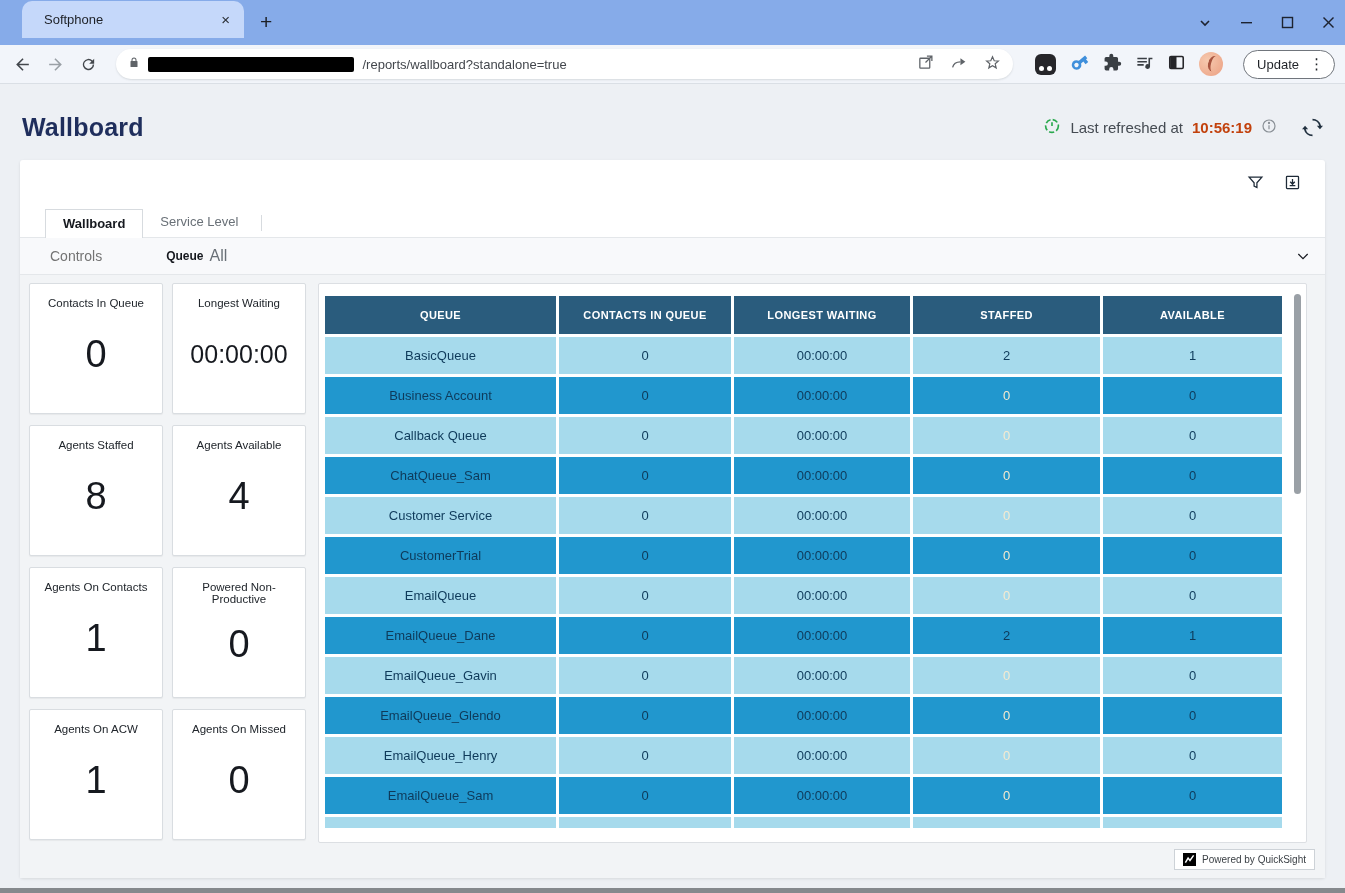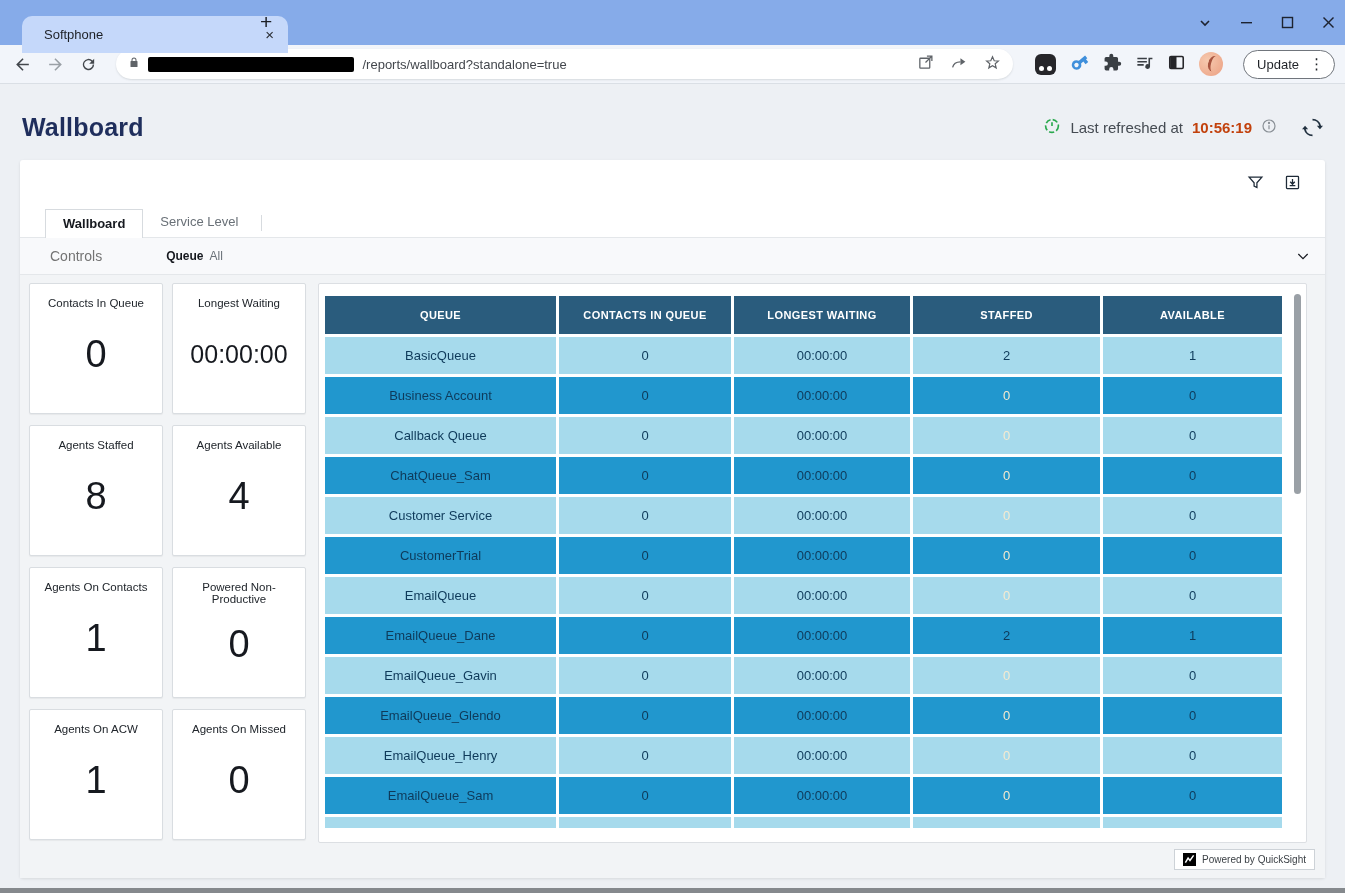--- a/index.html
+++ b/index.html
@@ -1,20 +1,20 @@
 <!DOCTYPE html>
 <html><head>
 <meta charset="utf-8">
 <style>
   * { box-sizing: border-box; margin: 0; padding: 0; }
   html,body { width:1345px; height:893px; overflow:hidden; font-family:"Liberation Sans",sans-serif; background:#edf0f4; }
 
   
   .tabstrip { height:45px; background:#86abe9; position:relative; }
-  .tab { position:absolute; left:22px; top:16px; width:266px; height:37px; background:#c5d8fa;
+  .tab { position:absolute; left:22px; top:1px; width:222px; height:37px; background:#c5d8fa;
          border-radius:10px 10px 0 0; display:flex; align-items:center; padding:0 10px 0 22px; }
   .tab-title { font-size:13px; color:#1d2026; flex:1; }
   .tab-close { font-size:15px; color:#2a2e34; cursor:default; padding:0 4px; }
   .newtab { position:absolute; left:260px; top:12px; font-size:21px; color:#1d2026; line-height:20px; }
   .wincontrols { position:absolute; right:10px; top:0; height:45px; display:flex; align-items:center; gap:28px; color:#1d2330; }
   .wincontrols svg { display:block; }
 
   .toolbar { height:39px; background:#f2f5fa; border-bottom:1px solid #dadfe5; display:flex; align-items:center; padding:0 10px; gap:8px; }
   .navicon { width:26px; height:26px; display:flex; align-items:center; justify-content:center; border-radius:50%; }
   .omnibox { width:938px; height:30px; background:#ffffff; border-radius:15px; display:flex; align-items:center;
@@ -44,21 +44,21 @@
   .sheet { margin:0 20px; height:718px; background:#fff; border-radius:3px; box-shadow:0 1px 3px rgba(0,0,0,.10); position:relative; }
   .tools-row { height:48px; display:flex; justify-content:flex-end; align-items:flex-start; padding:14px 24px 0 0; gap:20px; color:#1f2b38; }
   .qs-tabs { display:flex; align-items:flex-end; padding-left:25px; height:29px; }
   .qs-tab { font-size:13px; padding:0 17px; height:29px; line-height:28px; color:#697077; position:relative; }
   .qs-tab.active { font-weight:700; color:#16191f; background:#fff; border:1px solid #d7dbdf; border-bottom:none; margin-bottom:-1px; z-index:2; }
   .tab-divider { width:1px; height:16px; background:#d7dbdf; margin:0 0 6px 6px; }
   .controls-row { height:38px; background:#f8f9fb; border-top:1px solid #e4e7ea; border-bottom:1px solid #e4e7ea;
                   display:flex; align-items:center; padding:0 14px 0 30px; }
   .controls-label { font-size:14px; color:#737373; margin-right:64px; }
   .filter-name { font-size:12px; font-weight:700; color:#16191f; }
-  .filter-value { font-size:12px; color:#697077; margin-left:6px; }
+  .filter-value { font-size:16px; color:#697077; margin-left:6px; }
   .controls-chevron { margin-left:auto; color:#16191f; display:flex; }
 
   .content { position:relative; height:603px; background:#f2f4f6; padding:8px 18px 0 9px; display:flex; gap:12px; }
 
   .kpi-grid { width:277px; display:grid; grid-template-columns:134px 134px; grid-auto-rows:131px; gap:11px 9px; align-content:start; }
   .kpi-card { background:#fff; border:1px solid #d9dde1; border-radius:2px; box-shadow:0 1px 1px rgba(0,0,0,.05);
               display:flex; flex-direction:column; align-items:center; padding-top:13px; }
   .kpi-label { font-size:11.5px; color:#21262c; text-align:center; padding:0 4px; }
   .kpi-value { flex:1; display:flex; align-items:center; font-size:38px; color:#16191f; margin-top:-14px; }
   .kpi-value.small { font-size:25px; }

